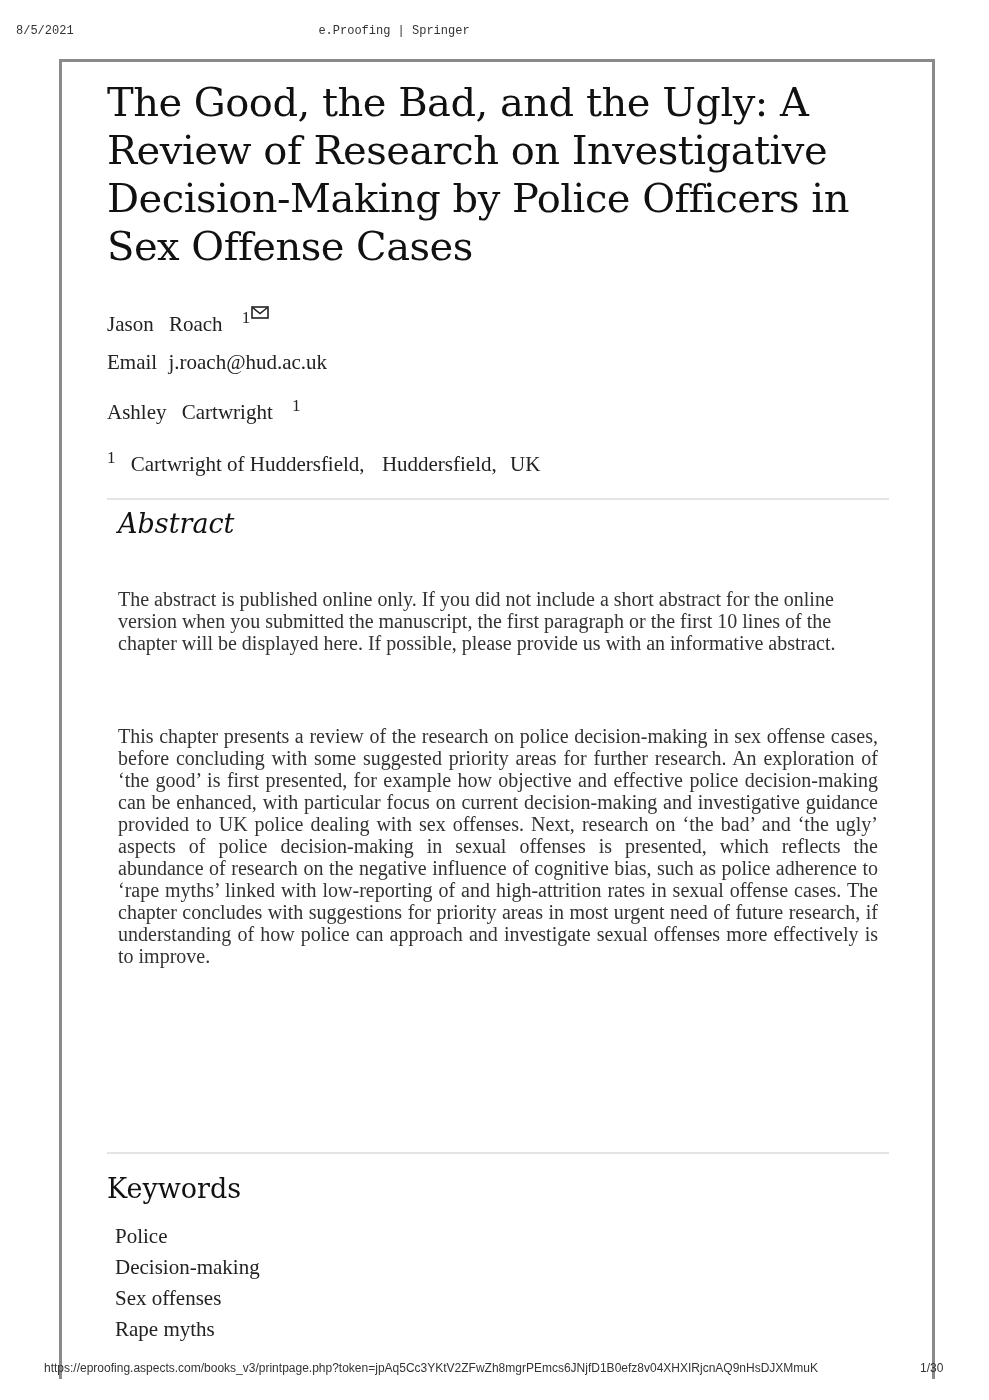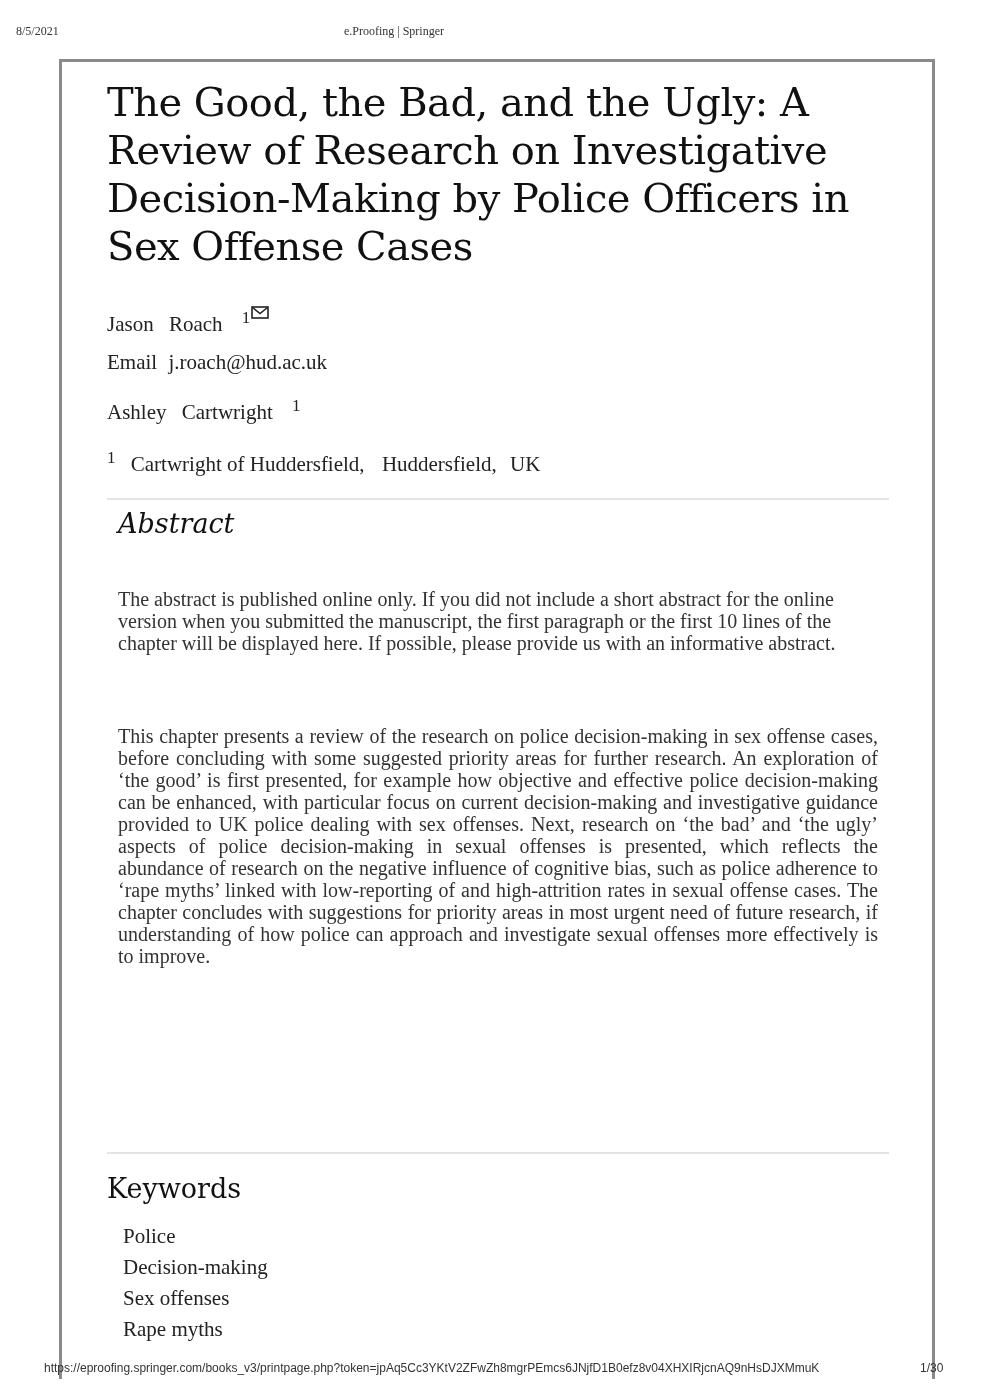--- a/index.html
+++ b/index.html
@@ -1,33 +1,33 @@
 <!DOCTYPE html>
 <html><head>
 <meta charset="utf-8">
 <style>
   html, body { margin: 0; padding: 0; background: #ffffff; }
   body { width: 989px; height: 1400px; position: relative; overflow: hidden; color: #222; }
   .print-header { position: absolute; top: 24px; left: 0; width: 989px; height: 18px;
-    font-family: Liberation Serif, serif; font-size: 12px; color: #333; }
+    font-family: Liberation Mono, monospace; font-size: 12px; color: #333; }
   .print-header .date { position: absolute; left: 16px; top: 0; }
   .print-header .ptitle { position: absolute; left: 0; width: 788px; text-align: center; top: 0; }
   .frame { position: absolute; left: 59px; top: 59px; width: 876px; height: 1320px;
     border-top: 3px solid #8a8a8a; border-left: 3px solid #8a8a8a; border-right: 3px solid #8a8a8a; box-sizing: border-box; }
   .content { position: absolute; left: 107px; top: 78px; width: 782px; font-family: "DejaVu Serif", serif; }
   h1.title { margin: 0; font-family: "DejaVu Serif", serif; font-weight: normal; font-size: 40px; line-height: 48px; color: #111; letter-spacing: -0.5px; }
   .author { font-family: "Liberation Serif", serif; font-size: 21px; color: #222; }
   .author-line { position: absolute; left: 0; }
   sup.aff { font-size: 17px; vertical-align: 8px; margin-left: 14px; }
   .mail-icon { display: inline-block; vertical-align: 12px; margin-left: 1px; }
   .divider { position: absolute; left: 0; width: 782px; height: 2px; background: #e4e4e4; }
   .section-title { position: absolute; font-family: "DejaVu Serif", serif; font-weight: normal; font-size: 27px; color: #111; margin: 0; }
   .para { position: absolute; left: 11px; width: 760px; font-family: "Liberation Serif", serif; font-size: 20px; line-height: 22px; color: #333; margin: 0; }
   .para.justify { text-align: justify; }
-  .keywords { position: absolute; left: 16px; top: 1143px; list-style: none; margin: 0; padding: 0;
+  .keywords { position: absolute; left: 8px; top: 1143px; list-style: none; margin: 0; padding: 0;
     font-family: "Liberation Serif", serif; font-size: 21px; line-height: 31px; color: #222; }
   .print-footer { position: absolute; top: 1361px; left: 0; width: 989px; font-family: "Liberation Sans", sans-serif; font-size: 12px; color: #333; }
   .print-footer .url { position: absolute; left: 44px; white-space: nowrap; width: 860px; overflow: hidden; }
   .print-footer .pagenum { position: absolute; left: 920px; }
 </style>
 </head>
 <body>
 
 <div class="print-header">
   <span class="date">8/5/2021</span>
@@ -77,15 +77,15 @@
   <h2 class="section-title" style="left:0; top:1095px;text-align:center;">Keywords</h2>
   <ul class="keywords">
     <li>Police</li>
     <li>Decision-making</li>
     <li>Sex offenses</li>
     <li>Rape myths</li>
   </ul>
 </div>
 
 <div class="print-footer">
-  <span class="url">https://eproofing.springer.com/books_v3/printpage.php?token=jpAq5Cc3YKtV2ZFwZh8mgrPEmcs6JNjfD1B0efz8v04XHXIRjcnAQ9nHsDJXMmuK</span>
+  <span class="url">https://eproofing.aspects.com/books_v3/printpage.php?token=jpAq5Cc3YKtV2ZFwZh8mgrPEmcs6JNjfD1B0efz8v04XHXIRjcnAQ9nHsDJXMmuK</span>
   <span class="pagenum">1/30</span>
 </div>
 
 </body></html>

